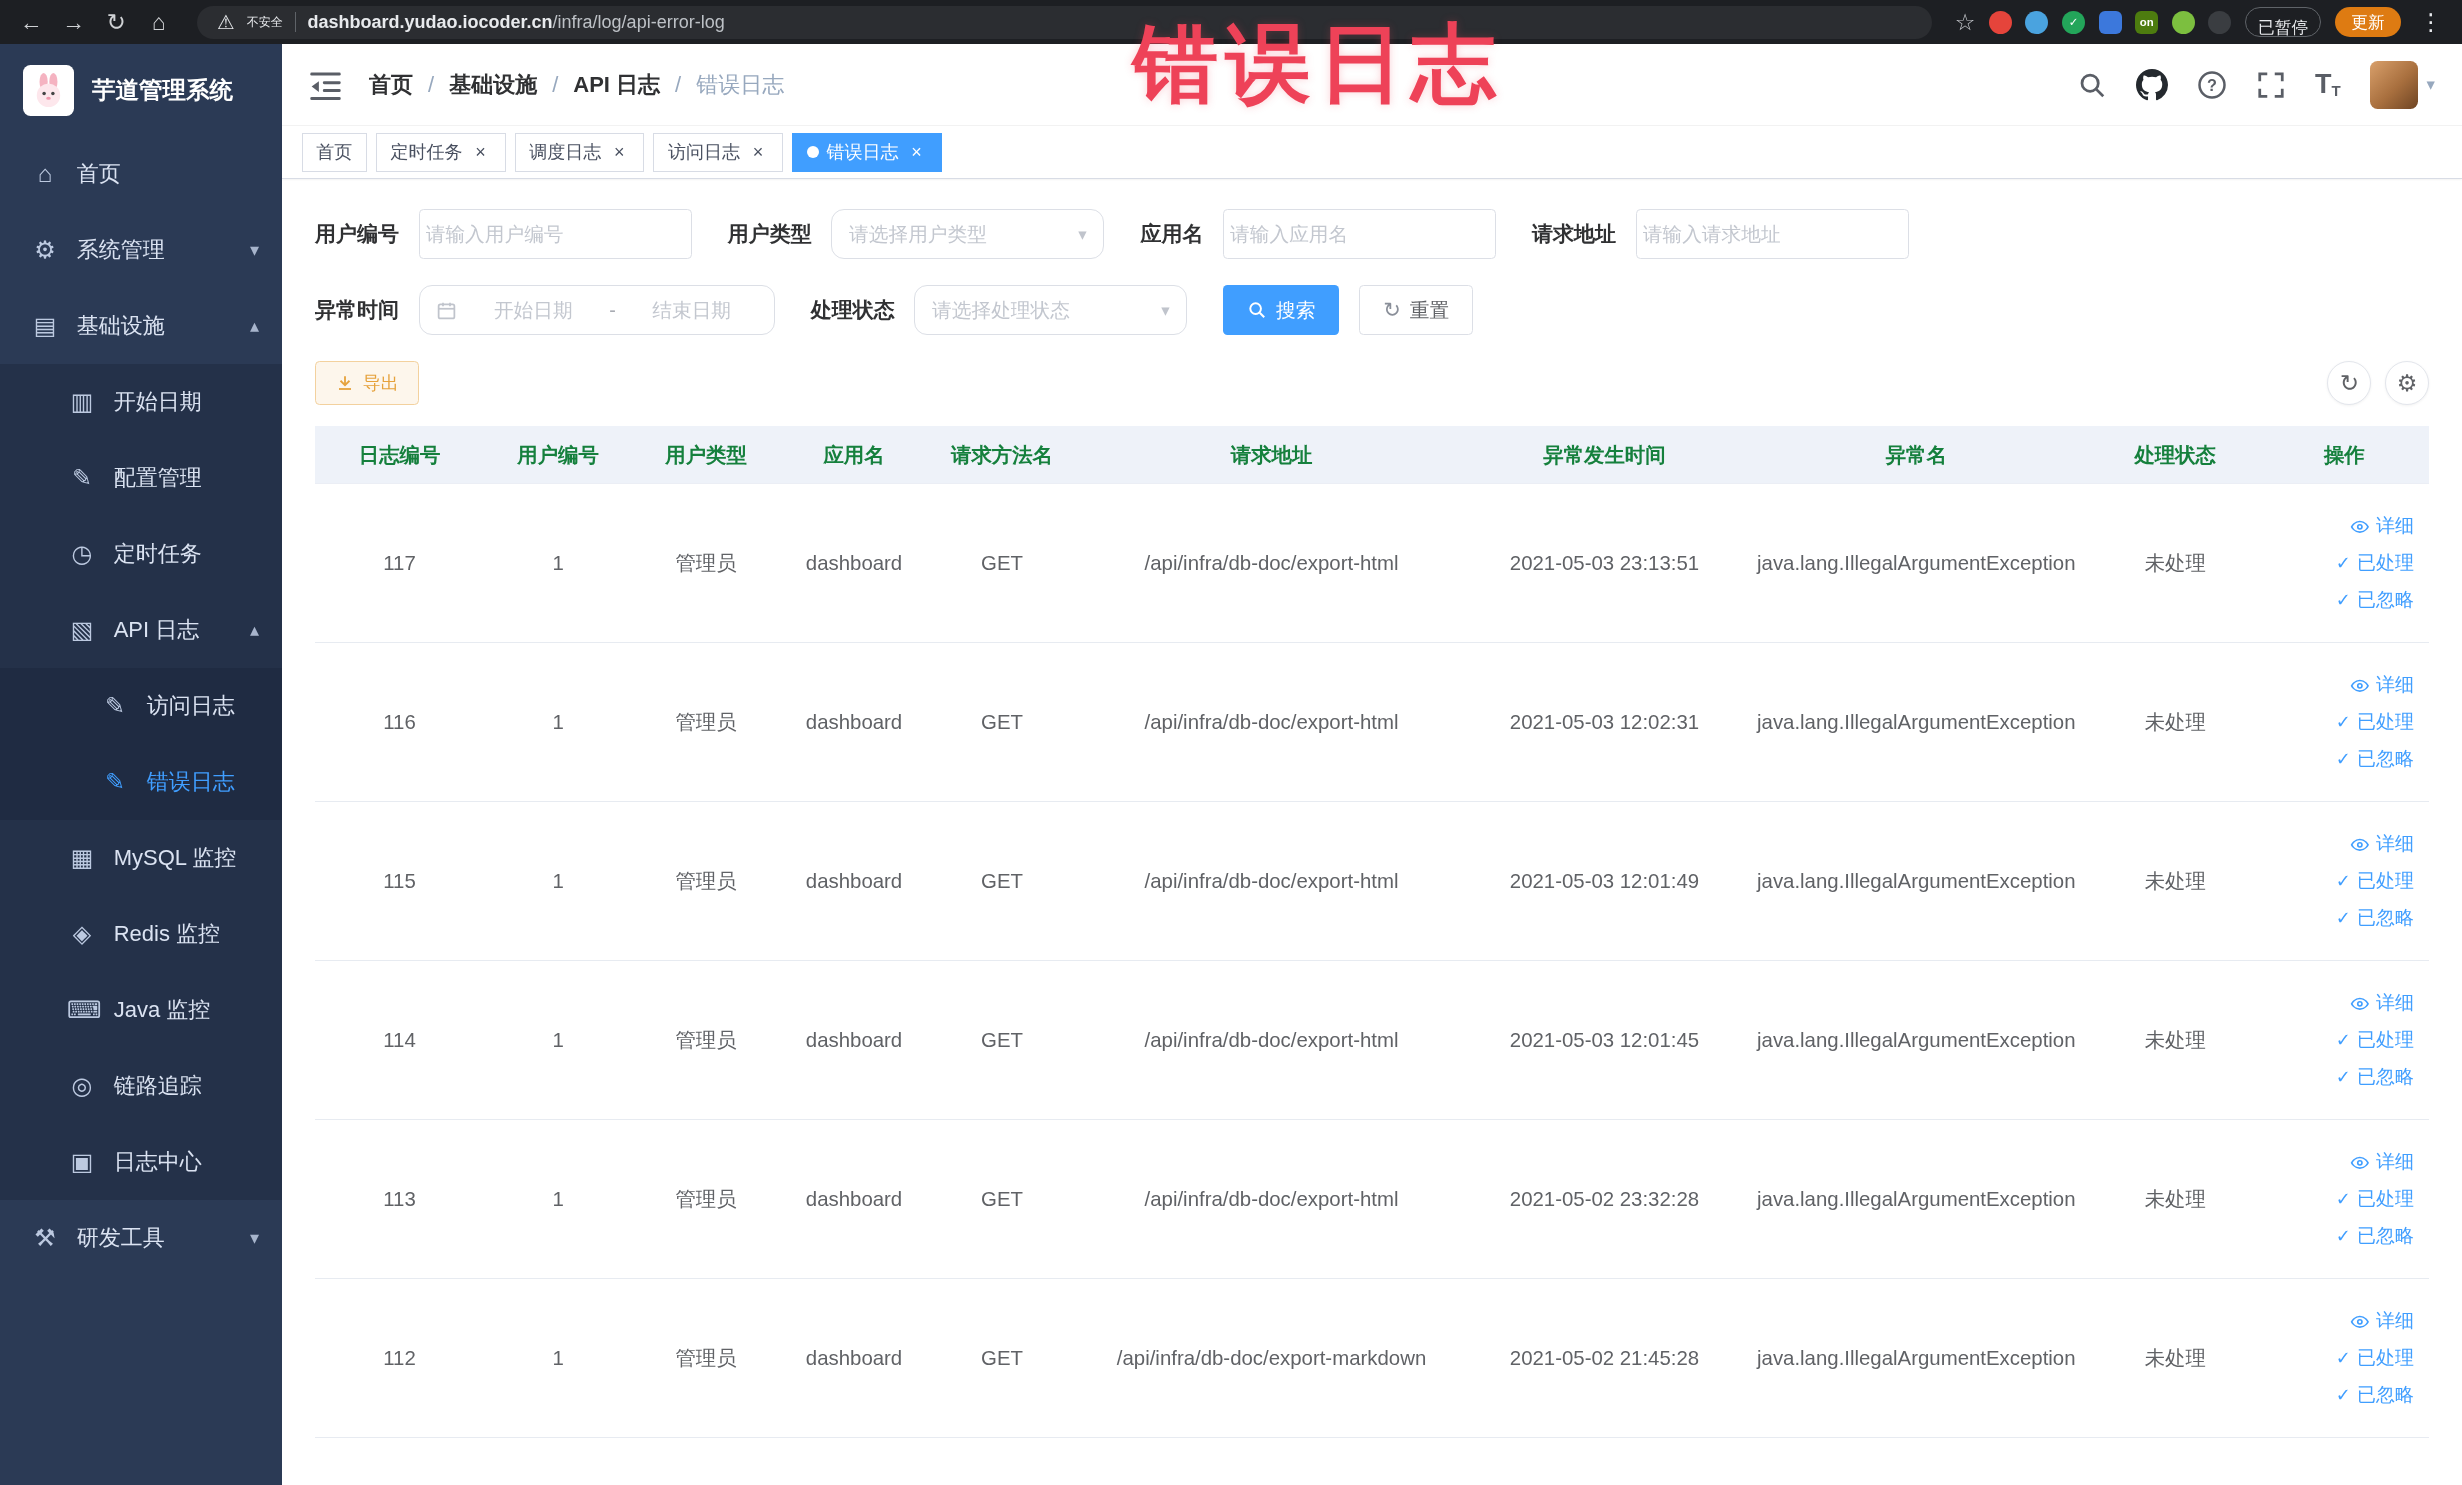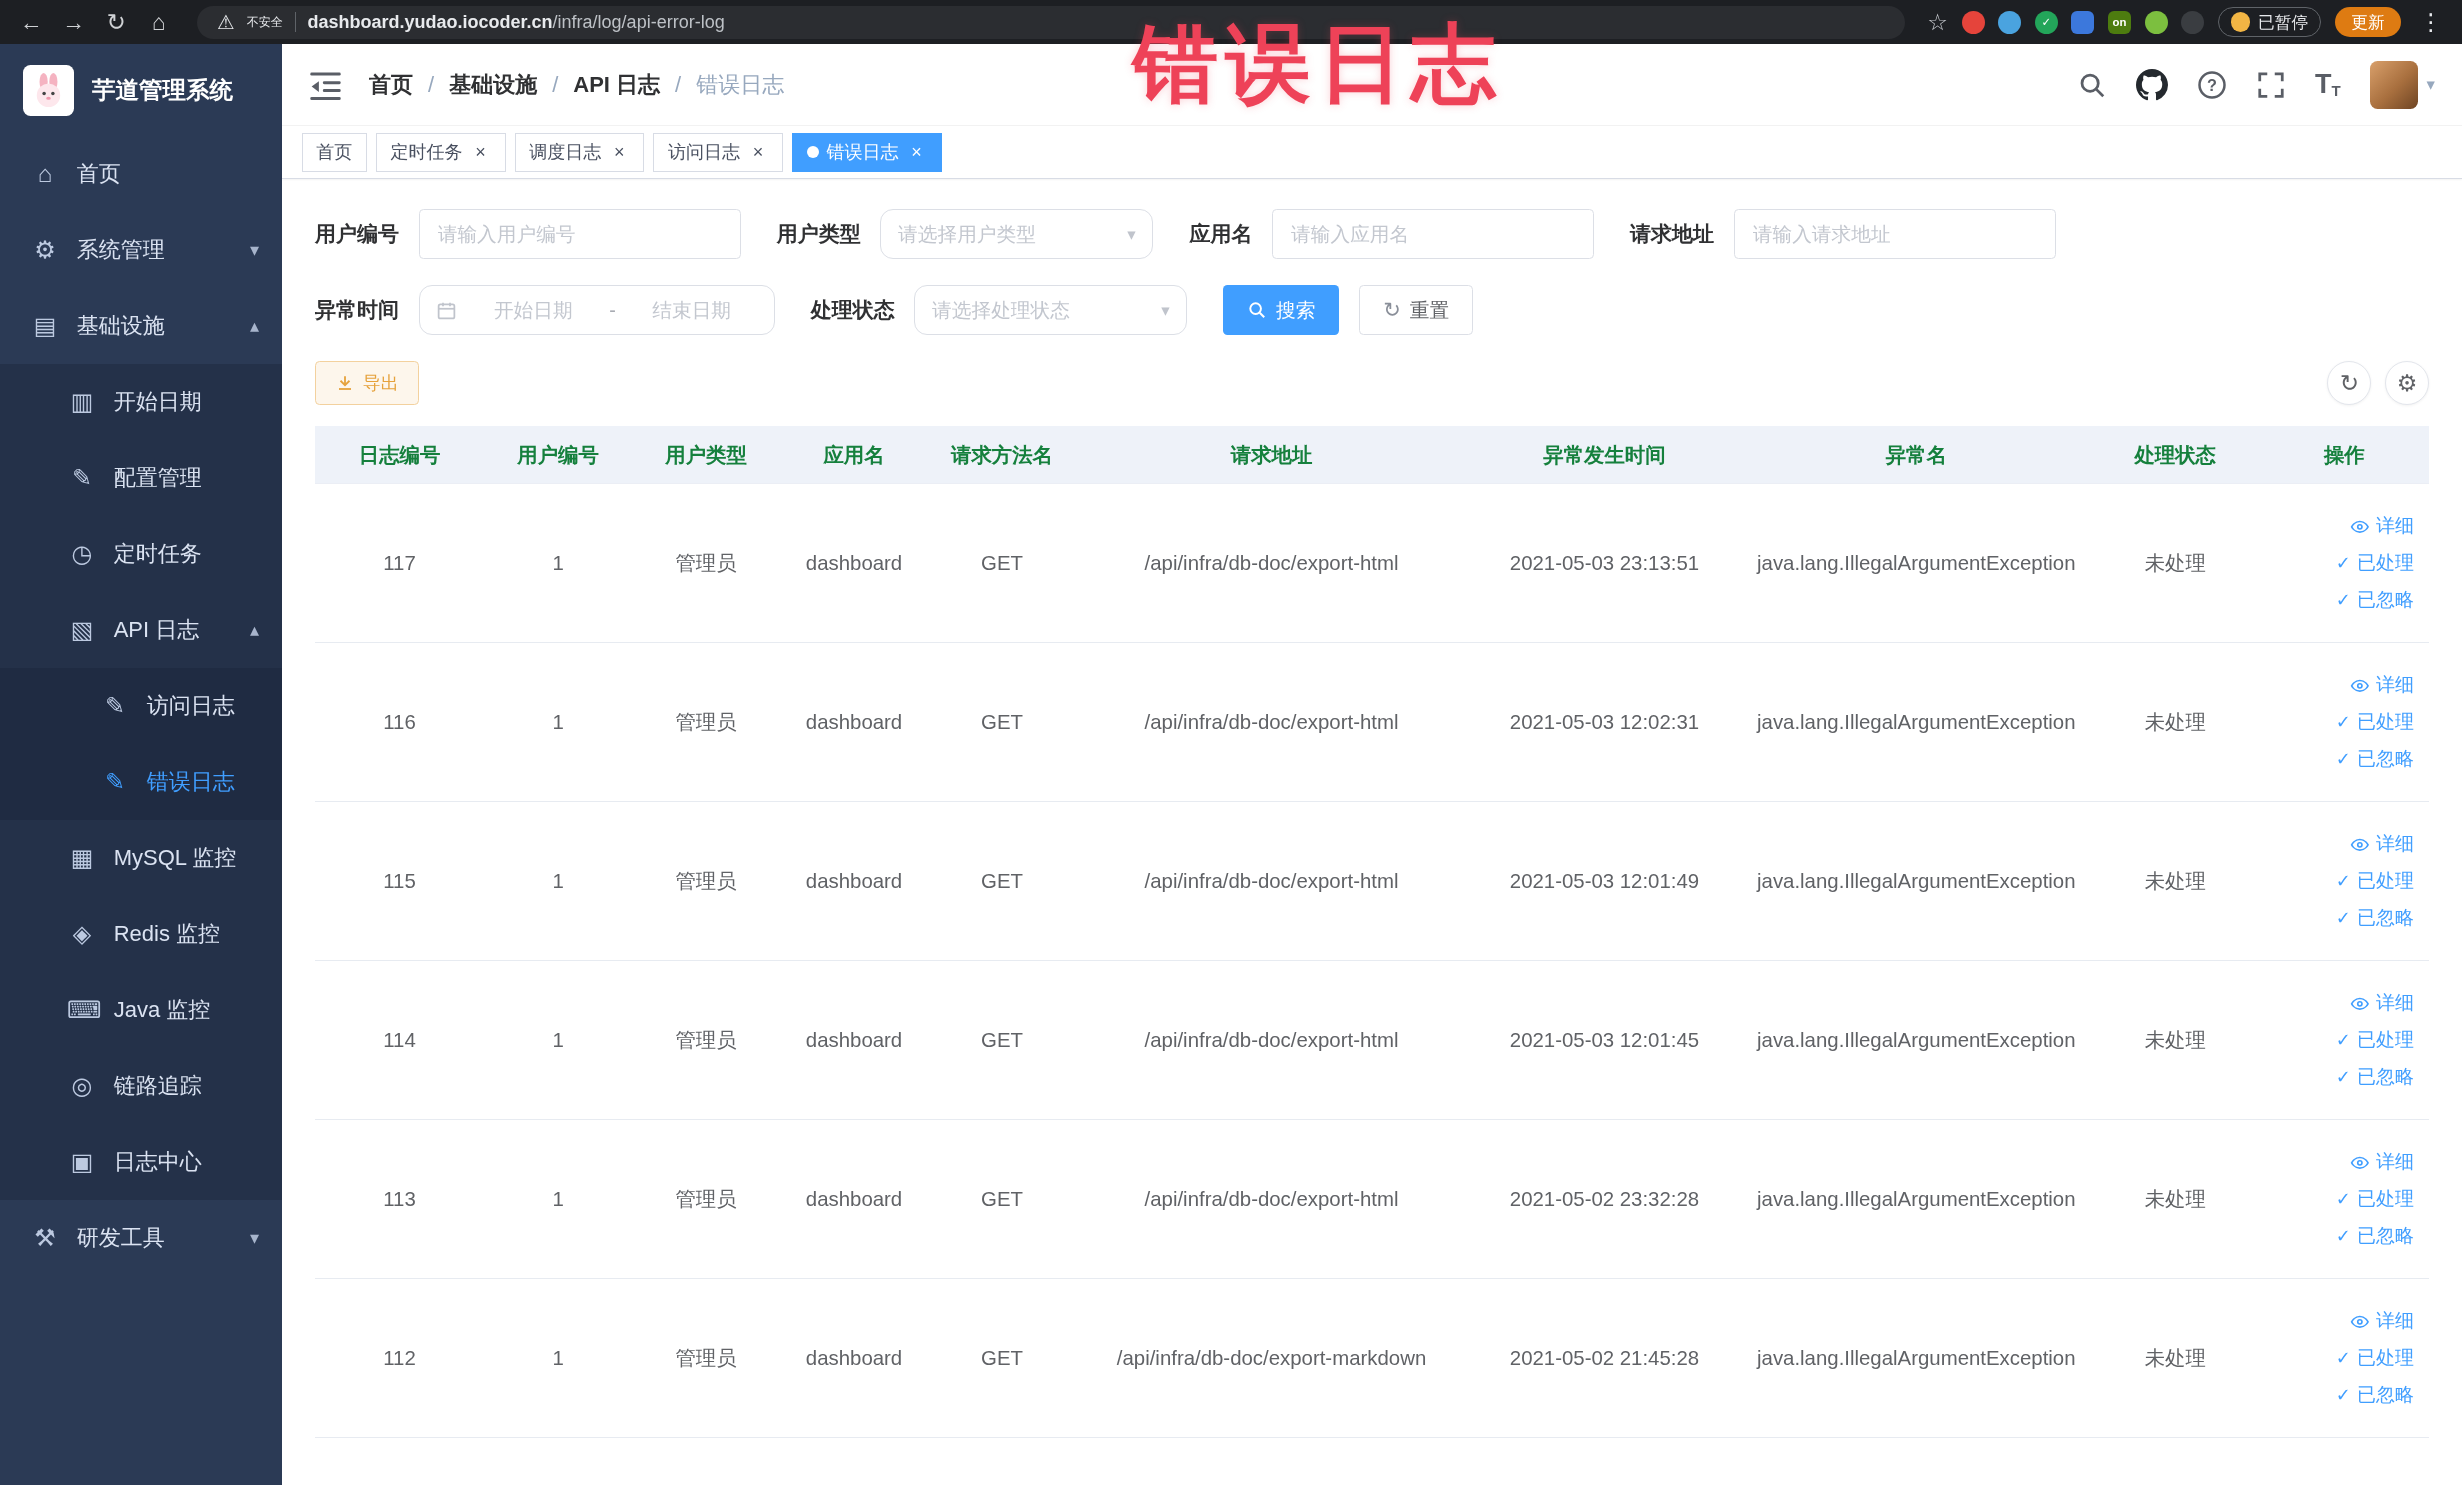--- a/index.html
+++ b/index.html
@@ -12,21 +12,21 @@
   .nav-ic { font-size:23px; color:#cfd1d4; width:32px; height:32px; display:flex; align-items:center; justify-content:center; border-radius:50%; cursor:pointer; }
   .omnibox { flex:1; height:33px; background:#2b2d31; border-radius:18px; display:flex; align-items:center; padding:0 19.7px; gap:12px; margin:0 12px; font-size:18px; }
   .warn-ic { color:#e8eaed; font-size:19.7px; }
   .sec-label { color:#e8eaed; font-size:12px; }
   .om-div { width:0.8px; height:19.7px; background:#5f6368; }
   .url-host { color:#e8eaed; font-weight:700; }
   .url-path { color:#bdc1c6; }
   .chrome-right { display:flex; align-items:center; gap:13.6px; }
   .star-ic { color:#c7cacf; font-size:23px; cursor:pointer; }
   .ext-dot { width:23px; height:23px; border-radius:50%; display:flex; align-items:center; justify-content:center; font-size:11.4px; color:#fff; cursor:pointer; flex-shrink:0; }
-  .paused-chip { height:30px; border:0.8px solid #5f6368; border-radius:16.7px; display:flex; align-items:center; gap:7.6px; padding:0 12px; color:#e8eaed; font-size:16.7px; cursor:pointer; }
+  .paused-chip { height:30px; border:0.8px solid #5f6368; border-radius:16.7px; display:flex; align-items:center; gap:7.6px; padding:0 12px; color:#e8eaed; font-size:16.7px; cursor:pointer;flex-direction:column; }
   .smiley { width:19.7px; height:19.7px; border-radius:50%; background:#f2b544; }
   .update-pill { height:30px; background:#de7b12; color:#fff; border-radius:16.7px; display:flex; align-items:center; padding:0 16.7px; font-size:16.7px; cursor:pointer; }
   .kebab { color:#e8eaed; font-size:23px; cursor:pointer; padding:0 4.5px; }
 
   
   .app { display:flex; height:1442px; }
 
   
   .sidebar { width:282px; flex-shrink:0; background:#2b3a55; display:flex; flex-direction:column; overflow:hidden; }
   .logo-row { height:92px; display:flex; align-items:center; gap:18px; padding:0 23px; cursor:pointer; }
@@ -64,21 +64,21 @@
   .tag.active { background:#409EFF; border-color:#409EFF; color:#fff; }
   .tag.active .dot { display:block; }
   .tag .close { width:21px; height:21px; border-radius:50%; display:flex; align-items:center; justify-content:center; font-size:18px; }
 
   
   .content { flex:1; padding:30px 33px 0 33px; background:#fff; overflow:hidden; }
   .filter-row { display:flex; align-items:center; margin-bottom:26px; }
   .f-item { display:flex; align-items:center; margin-right:36px; }
   .f-label { font-size:21px; font-weight:700; color:#303133; margin-right:19.7px; white-space:nowrap; }
   .el-input, .el-select, .date-range { height:50px; border:0.8px solid #dcdfe6; border-radius:13px; background:#fff; display:flex; align-items:center; padding:0 16.7px; font-size:19.7px; color:#606266; }
-  input.el-native { width:322px; height:50px; border:0.8px solid #dcdfe6; border-radius:4.5px; padding:0 18px; font-size:19.7px; color:#606266; outline:none; font-family:inherit; }
+  input.el-native { width:273px; height:50px; border:0.8px solid #dcdfe6; border-radius:4.5px; padding:0 6px; font-size:19.7px; color:#606266; outline:none; font-family:inherit; }
   input.el-native::placeholder { color:#c3c7cf; }
   .el-select { width:273px; cursor:pointer; }
   .placeholder { color:#c3c7cf; }
   .sel-caret { margin-left:auto; color:#c0c4cc; font-size:16.7px; }
   .date-range { width:356px; gap:10.6px; cursor:pointer; }
   .date-range .cal { flex-shrink:0; }
   .date-range .dp { flex:1; text-align:center; }
   .range-sep { color:#a8abb2; }
   .btn { height:50px; border-radius:4.5px; display:flex; align-items:center; gap:9px; padding:0 23px; font-size:19.7px; cursor:pointer; border:0.8px solid transparent; white-space:nowrap; }
   .btn-primary { background:#409EFF; color:#fff; }

